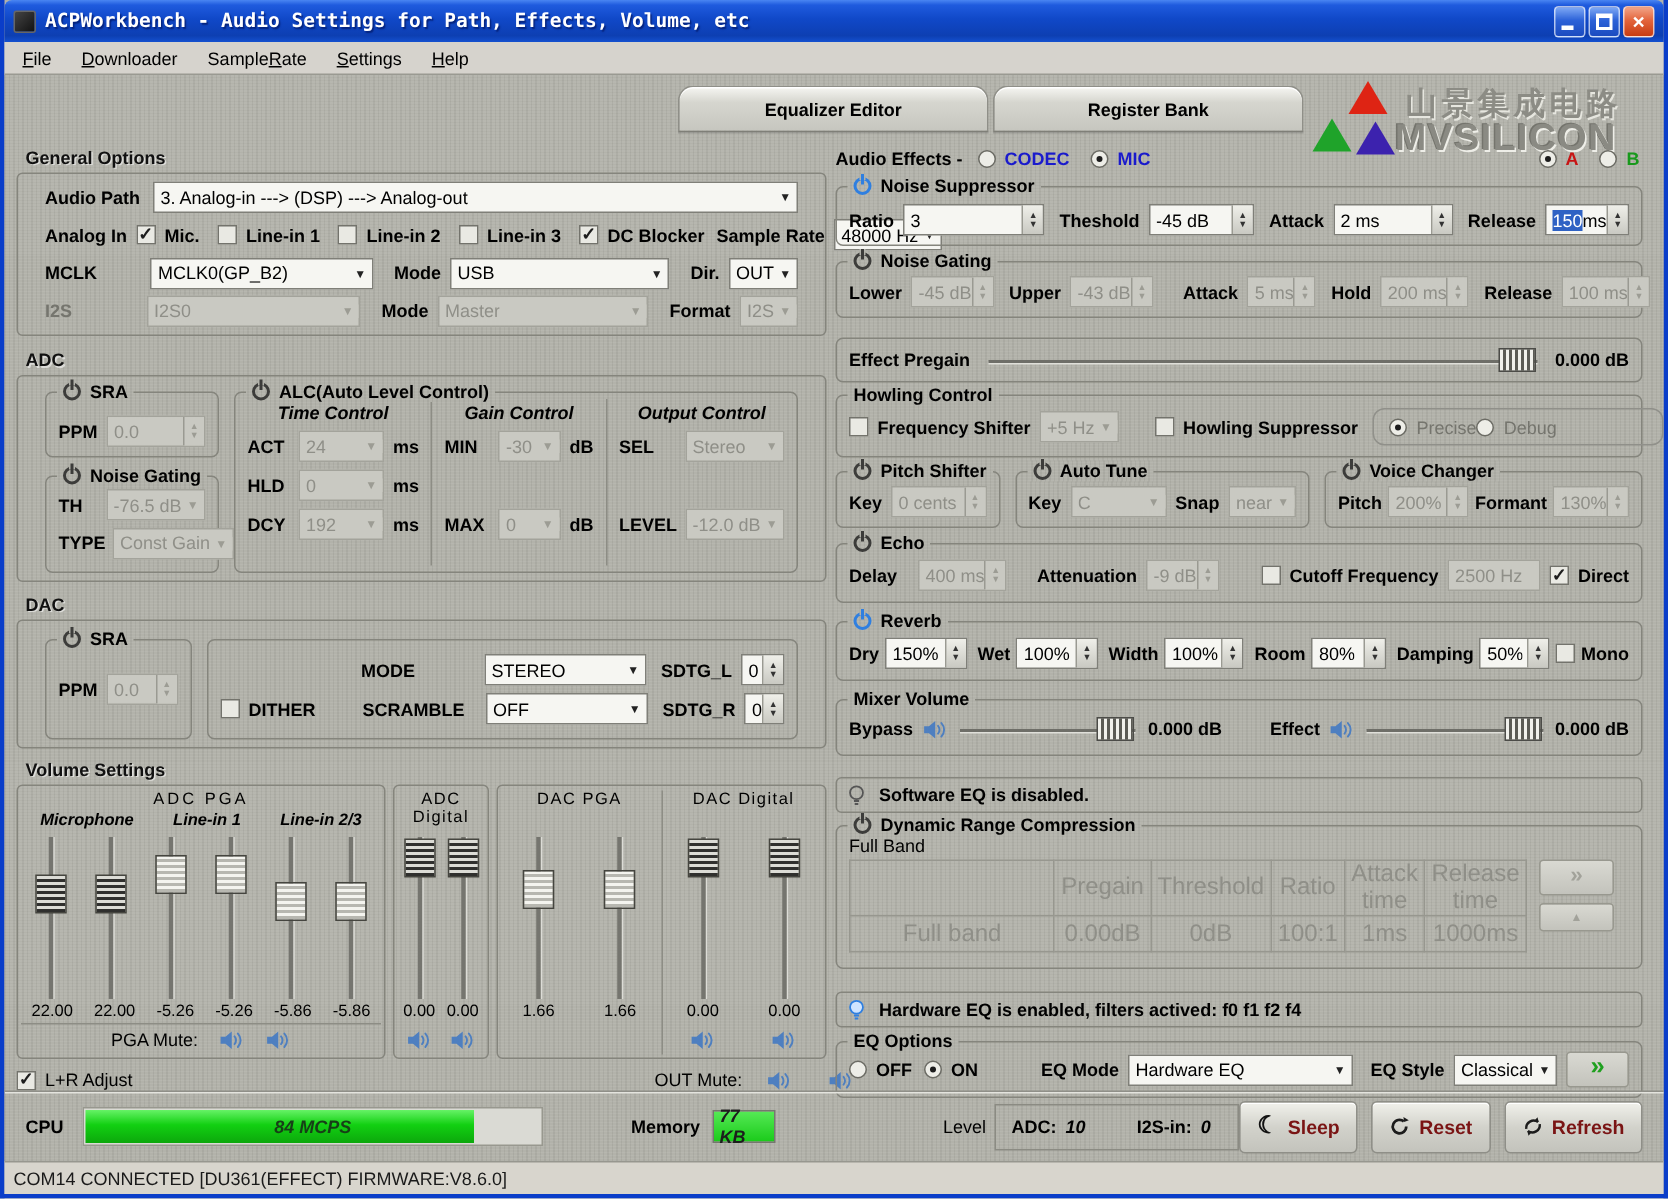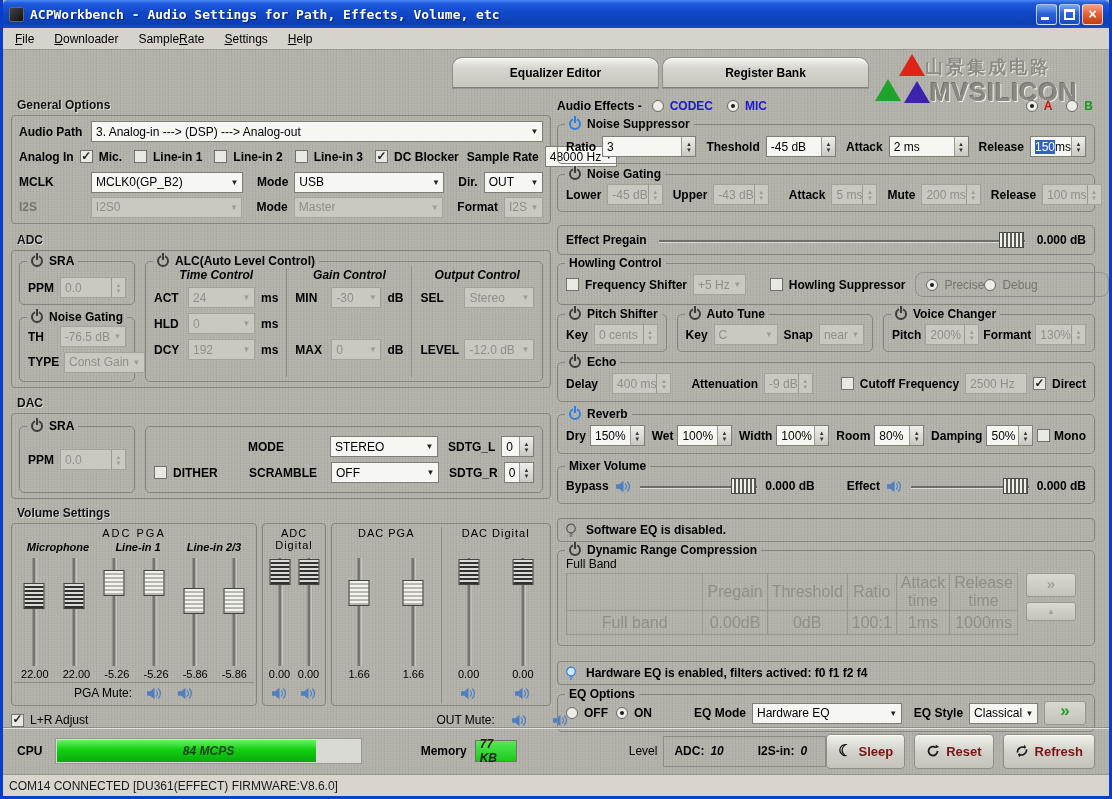--- a/index.html
+++ b/index.html
@@ -30,27 +30,27 @@
   
   .tabs { position:absolute; top:4px; left:0; width:100%; height:38px; }
   .tab { position:absolute; top:3px; height:31px; border:1px solid #8f8f88; border-bottom-color:#7f7f78; border-radius:10px 10px 0 0; display:flex; align-items:center; justify-content:center; font-weight:bold; font-size:12px; background:linear-gradient(180deg,#f6f6f2,#d6d6cf 35%,#c6c6bf); box-shadow:inset 0 1px 0 #fff, 0 1px 0 rgba(0,0,0,.15); }
   .tab.active { top:0; height:38px; border-bottom:none; box-shadow:inset 0 2px 0 rgba(255,255,255,.6); }
   
   .logo { position:absolute; top:2px; right:6px; width:230px; height:62px; }
   .tri { position:absolute; width:0; height:0; border-left:13px solid transparent; border-right:13px solid transparent; }
   .tri.red { border-bottom:22px solid #de2414; left:26px; top:2px; }
   .tri.green { border-bottom:22px solid #1fa32a; left:2px; top:27px; }
   .tri.blue { border-bottom:22px solid #3c22ae; left:31px; top:29px; }
-  .logo .cn { position:absolute; left:52px; top:3px; font-size:18px; font-weight:bold; letter-spacing:3px; color:#8c8c85; text-shadow:1px 1px 0 #e6e6df; }
+  .logo .cn { position:absolute; left:64px; top:3px; font-size:21px; font-weight:bold; letter-spacing:3px; color:#8c8c85; text-shadow:1px 1px 0 #e6e6df; }
   .logo .en { position:absolute; left:57px; top:26px; font-size:25px; font-weight:bold; letter-spacing:1px; color:#8a8a83; text-shadow:1px 1px 0 #eeeee8,-1px -1px 0 #74746d; }
   
   .leftcol { position:absolute; left:8px; top:48px; width:540px; }
   .rightcol { position:absolute; left:554px; top:48px; width:538px; }
   
-  .panel { border:1px solid #85857d; border-radius:4px; padding:5px 7px; }
+  .panel { border:1px solid #85857d; border-radius:4px; padding:5px 18px; }
   .grp { position:relative; border:1px solid #85857d; border-radius:5px; padding:4px 8px; }
   .cap { position:absolute; top:-8px; left:7px; display:flex; align-items:center; gap:6px; padding:0 4px; font-weight:bold; font-size:12px; line-height:14px; }
   .row { display:flex; align-items:center; gap:6px; }
   .bl { font-weight:bold; font-size:12px; white-space:nowrap; }
   .lb { font-size:12px; white-space:nowrap; }
   .dim { color:#75756e; }
   
   .f { display:flex; align-items:center; border:1px solid #7f7f78; background:#f6f6f2; height:21px; font-size:12px; padding:0 0 0 4px; position:relative; }
   .f .v { white-space:nowrap; overflow:hidden; }
   .f .sp { margin-left:auto; width:14px; align-self:stretch; border-left:1px solid #9a9a92; display:flex; flex-direction:column; align-items:center; justify-content:center; font-size:6px; line-height:6px; color:#333; background:linear-gradient(#efefe9,#c9c9c2); }
@@ -626,21 +626,21 @@
             </div>
           <span class="divider"></span>
           <span class="bl">Attack</span>
           <div class="f dis" style="width:62px;">
               <span class="v">5 ms</span>
               <span class="sp">
                 <span>▲</span>
                 <span>▼</span>
               </span>
             </div>
-          <span class="bl" style="margin-left:4px;">Mute</span>
+          <span class="bl" style="margin-left:4px;">Hold</span>
           <div class="f dis" style="width:70px;">
               <span class="v">200 ms</span>
               <span class="sp">
                 <span>▲</span>
                 <span>▼</span>
               </span>
             </div>
           <span class="bl" style="margin-left:4px;">Release</span>
           <div class="f dis" style="flex:1;">
               <span class="v">100 ms</span>

